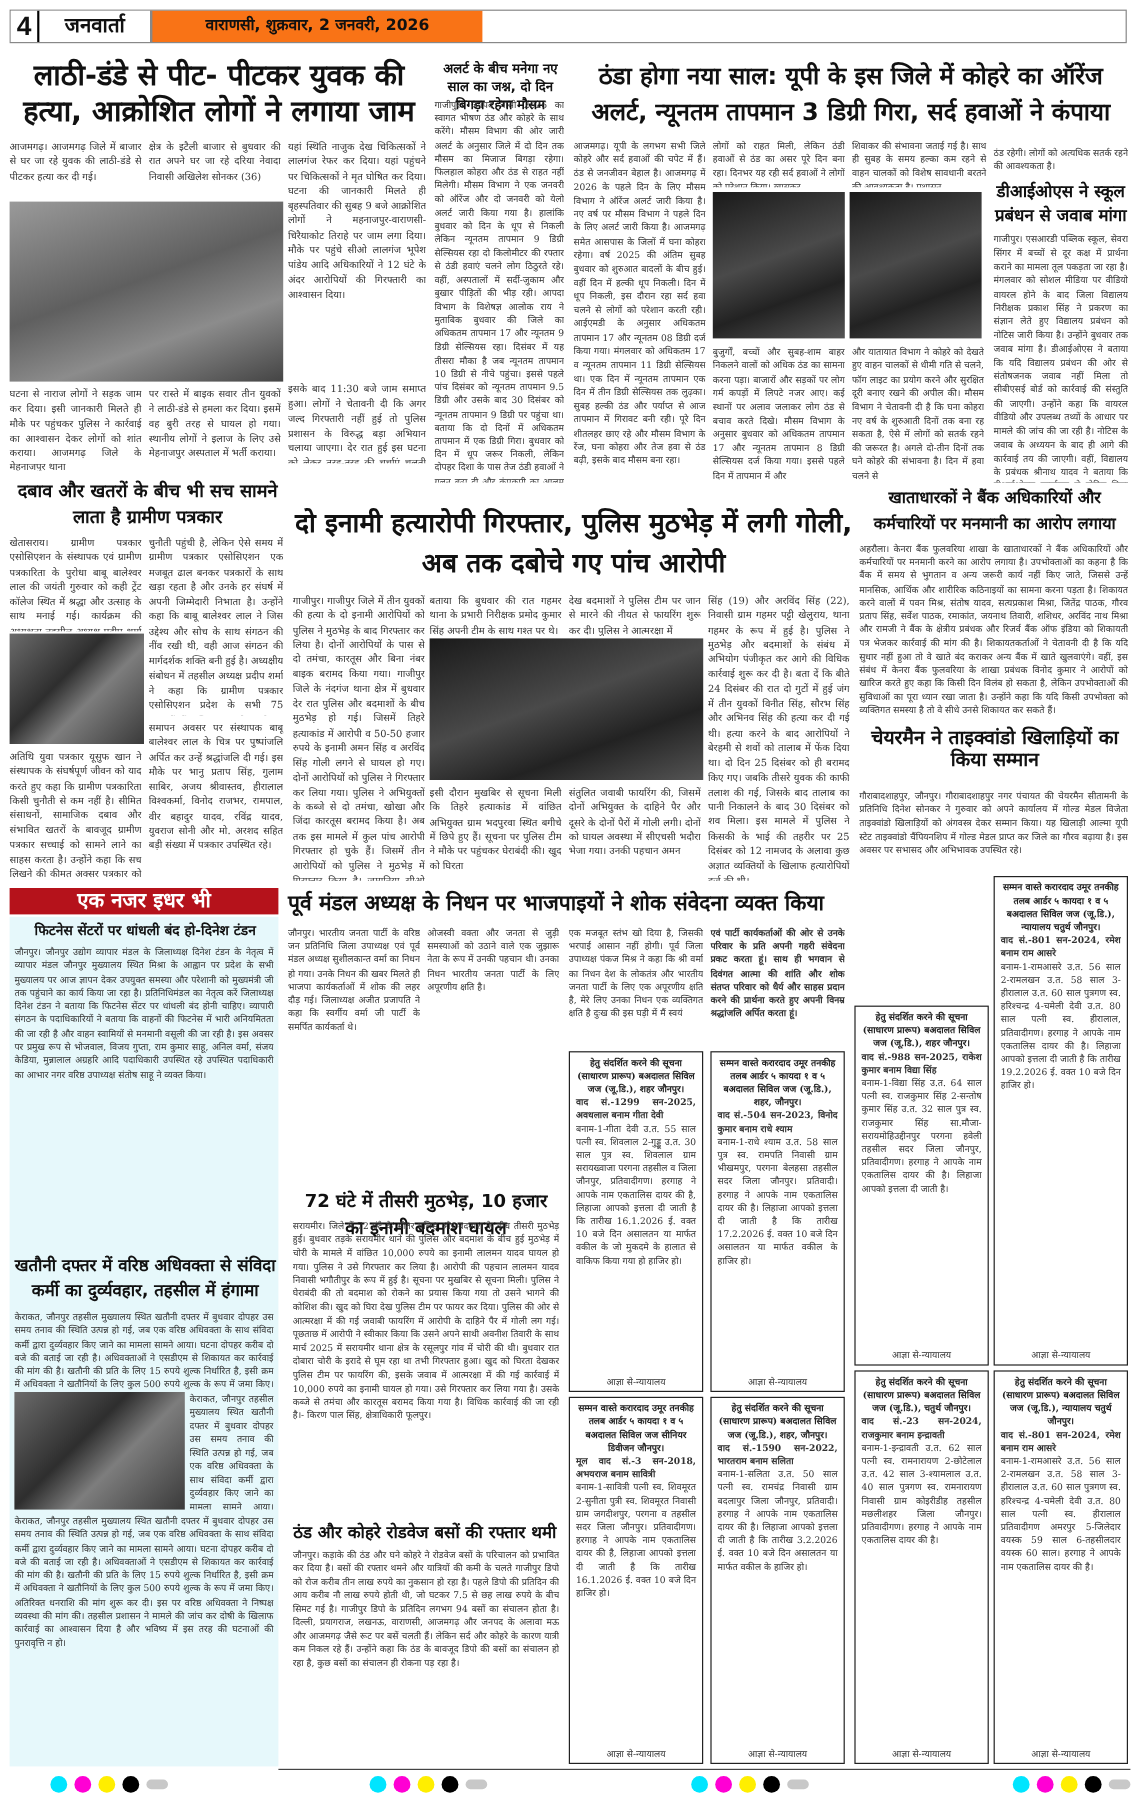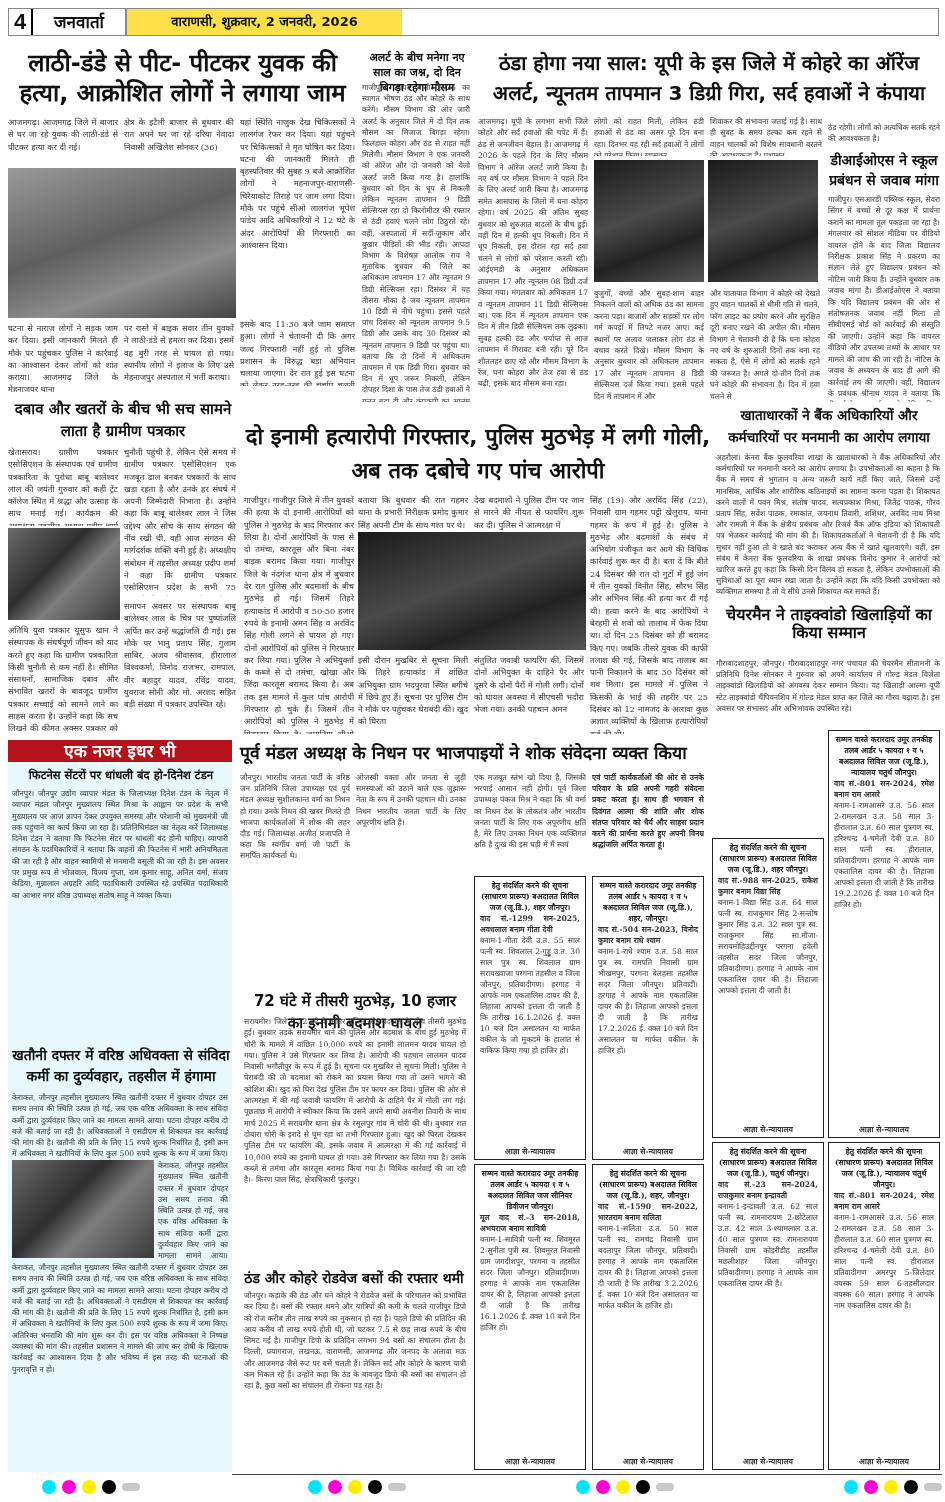--- a/index.html
+++ b/index.html
@@ -2,31 +2,31 @@
 <html><head>
 <meta charset="utf-8">
 <style>
   html,body{margin:0;padding:0;background:#fff;}
   body{width:945px;height:1502px;position:relative;overflow:hidden;font-family:"DejaVu Sans",sans-serif;color:#111;}
   .abs{position:absolute;}
   .mast{left:8px;top:8px;width:929px;height:26px;border:1px solid #888;display:flex;}
   .mast .num{width:22px;background:#fff;border-right:2px solid #000;font:bold 22px "Liberation Sans",sans-serif;text-align:center;line-height:26px;}
   .mast .paper{width:92px;font:bold 17px "DejaVu Sans",sans-serif;text-align:center;line-height:26px;background:#fff;}
   .mast .cities{flex:1;background:#d9d9d9;color:#c1121f;font:bold 16px "DejaVu Sans",sans-serif;text-align:center;line-height:26px;}
-  .mast .date{width:275px;background:#fde047;font:bold 13px "DejaVu Sans",sans-serif;text-align:center;line-height:26px;border-left:2px solid #888;}
+  .mast .date{width:275px;background:#f97316;font:bold 13px "DejaVu Sans",sans-serif;text-align:center;line-height:26px;border-left:2px solid #888;}
   .hl{font-family:"DejaVu Sans",sans-serif;font-weight:bold;color:#111;text-align:center;line-height:1.2;}
   .body{font-family:"DejaVu Serif",serif;font-size:8.2px;line-height:12.3px;color:#333;text-align:justify;overflow:hidden;}
   .photo{background:linear-gradient(135deg,#6b6b6b,#2e2e2e 40%,#7d7d7d 60%,#3a3a3a);}
   .photo.dark{background:linear-gradient(160deg,#1a1a1a,#4a4a4a 45%,#222 70%,#555);}
   .photo.light{background:linear-gradient(160deg,#9a9a9a,#5f5f5f 45%,#8c8c8c 70%,#444);}
   .redbar{background:#b5121b;color:#fff;font:bold 17px "DejaVu Sans",sans-serif;text-align:center;}
   .cyanbox{background:#e6f8fb;}
   .notice{border:1.5px solid #222;font-family:"DejaVu Serif",serif;font-size:7.6px;line-height:11px;color:#333;padding:3px 5px;text-align:justify;overflow:hidden;box-sizing:border-box;}
   .notice .nh{font-weight:bold;text-align:center;color:#222;}
-  .notice .nf{text-align:center;font-weight:bold;position:absolute;bottom:2px;left:0;right:0;}
+  .notice .nf{text-align:center;font-weight:normal;position:absolute;bottom:2px;left:0;right:0;}
   .rule{background:#444;}
   .dots{display:flex;gap:6px;align-items:center;}
   .dot{width:14px;height:14px;border-radius:50%;}
   .dot.pill{width:18px;height:8px;border-radius:4px;}
 </style>
 </head>
 <body>
 
 <div class="abs mast">
   <div class="num">4</div>

